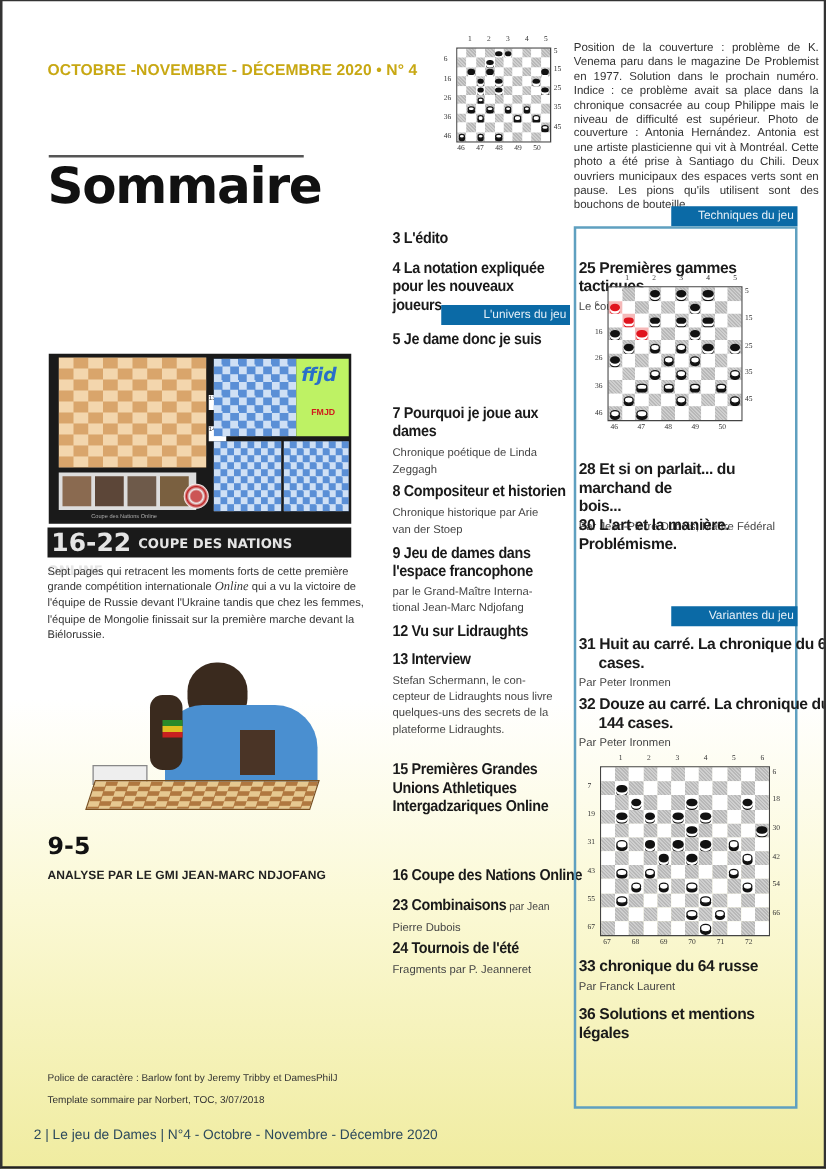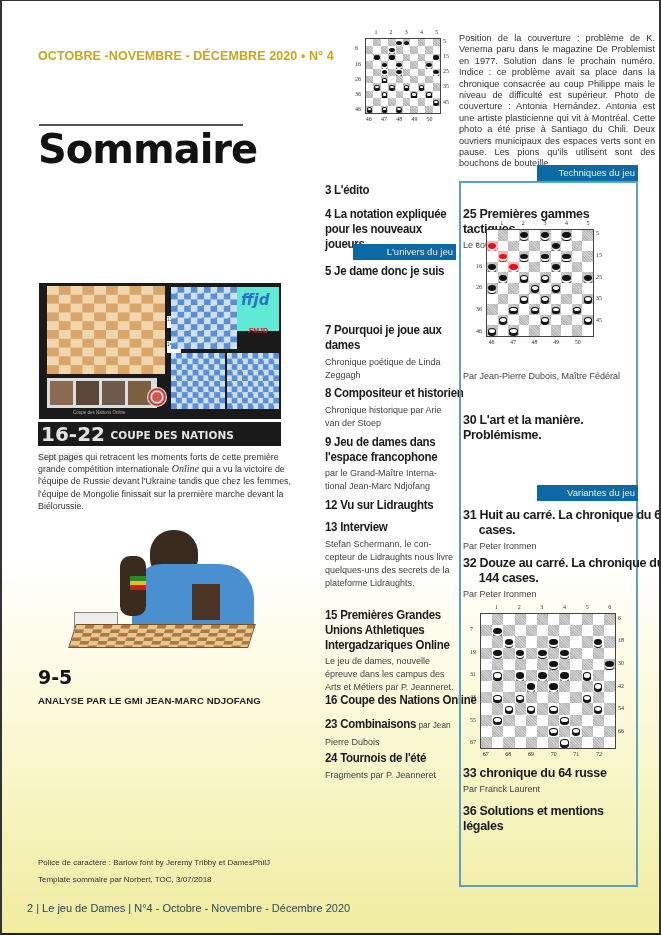--- a/index.html
+++ b/index.html
@@ -67,21 +67,21 @@
   .entry-title {
     font-family: "Liberation Sans", sans-serif;
     font-size: 12.5px; font-weight: bold; color: #1a1a1a;
     line-height: 15px; letter-spacing: -0.3px;
     transform: scaleX(0.92); transform-origin: left;
     white-space: nowrap;
   }
   .entry-sub {
     font-size: 9px; color: #444; line-height: 13px;
   }
-  .mid { left: 323px; width: 140px; }
+  .mid { left: 312px; width: 140px; }
 
   .right-box {
     left: 457px; top: 180px; width: 179px; height: 706px;
     border: 2px solid #5fa0c0;
   }
   .right-title {
     font-size: 12.5px; font-weight: bold; color: #1a1a1a; line-height: 15px;
     letter-spacing: -0.3px;
   }
   .right-sub { font-size: 9px; color: #444; line-height: 13px; }
@@ -319,21 +319,20 @@
   <div class="entry-title">12 Vu sur Lidraughts</div>
 </div>
 <div class="abs mid" style="top:519px;">
   <div class="entry-title">13 Interview</div>
   <div class="entry-sub" style="margin-top:3px;width:130px;">Stefan Schermann, le con-cepteur de Lidraughts nous livre quelques-uns des secrets de la plateforme Lidraughts.</div>
 </div>
 <div class="abs mid" style="top:607px;">
   <div class="entry-title" style="white-space:pre-line;">15 Premières Grandes
 Unions Athletiques
 Intergadzariques Online</div>
-  <div class="entry-sub" style="margin-top:2px;width:130px;">Le jeu de dames, nouvelle épreuve  dans les campus des Arts et Métiers par P. Jeanneret.</div>
 </div>
 <div class="abs mid" style="top:692px;">
   <div class="entry-title">16 Coupe des Nations Online</div>
 </div>
 <div class="abs mid" style="top:716px;">
   <div class="entry-title"><span>23 Combinaisons</span><span style="font-weight:normal;font-size:9px;color:#444;letter-spacing:0;"> par Jean</span></div>
   <div class="entry-sub" style="margin-top:3px;">Pierre Dubois</div>
 </div>
 <div class="abs mid" style="top:750px;">
   <div class="entry-title">24 Tournois de l'été</div>
@@ -530,20 +529,22 @@
     <span class="coord" style="left: 110px; top: 66.2px;">35</span>
     <span class="coord" style="left: 110px; top: 87.8px;">45</span>
     <span class="coord" style="left: -10px; top: 12.2px;">6</span>
     <span class="coord" style="left: -10px; top: 33.8px;">16</span>
     <span class="coord" style="left: -10px; top: 55.4px;">26</span>
     <span class="coord" style="left: -10px; top: 77px;">36</span>
     <span class="coord" style="left: -10px; top: 98.6px;">46</span>
   </div>
 
 <div class="abs" style="left:461px; top:367px; width:172px;">
+  <div class="right-title" style="white-space:pre-line;">28 Et si on parlait... du marchand de
+bois...</div>
   <div class="right-sub" style="margin-top:2px;">Par  Jean-Pierre Dubois, Maître Fédéral</div>
 </div>
 <div class="abs" style="left:461px; top:412px; width:172px;">
   <div class="right-title">30 L'art et la manière. Problémisme.</div>
 </div>
 
 <div class="abs sec-tab" style="left:535px; top:484px; width:101px;">Variantes du jeu</div>
 
 <div class="abs" style="left:461px; top:507px; width:172px;">
   <div class="right-title" style="white-space:pre;">31 Huit au carré. La chronique du 64
@@ -801,21 +802,21 @@
   <div class="abs" style="left:128px; top:33px; width:14px; height:12px; background:#fff; font-size:5px; color:#333;">13:48</div>
   <div class="abs" style="left:128px; top:58px; width:14px; height:12px; background:#fff; font-size:5px; color:#333;">14:09</div>
   <div class="abs" style="left:8px; top:95px; width:110px; height:30px; background:#ddd;">
     <div class="abs" style="left:3px;top:3px;width:23px;height:24px;background:#8a6a50;"></div>
     <div class="abs" style="left:29px;top:3px;width:23px;height:24px;background:#5c4638;"></div>
     <div class="abs" style="left:55px;top:3px;width:23px;height:24px;background:#6e5a4a;"></div>
     <div class="abs" style="left:81px;top:3px;width:23px;height:24px;background:#7a6040;"></div>
   </div>
   <div class="abs" style="left:108px; top:104px; width:20px; height:20px; border-radius:50%; background:radial-gradient(#c55 30%, #eee 40%, #b22 55%, #fff 70%);"></div>
   <div class="abs" style="left:132px; top:4px; width:66px; height:62px; background: repeating-conic-gradient(#5a8fd6 0 25%, #cfe0f5 0 50%) 0 0/13.2px 12.4px;"></div>
-  <div class="abs" style="left:198px; top:4px; width:42px; height:44px; background:#5eead4;">
+  <div class="abs" style="left:198px; top:4px; width:42px; height:62px; background:#bef264;">
     <div style="font-family:'DejaVu Sans',sans-serif; font-style:italic; font-weight:bold; color:#2a6fc9; font-size:15px; margin:4px 0 0 4px;">ffjd</div>
     <div style="font-weight:bold; color:#d01c1c; font-size:7px; margin:18px 0 0 12px;">FMJD</div>
   </div>
   <div class="abs" style="left:132px; top:70px; width:54px; height:56px; background: repeating-conic-gradient(#5a8fd6 0 25%, #cfe0f5 0 50%) 0 0/10.8px 11.2px;"></div>
   <div class="abs" style="left:188px; top:70px; width:52px; height:56px; background: repeating-conic-gradient(#5a8fd6 0 25%, #cfe0f5 0 50%) 0 0/10.4px 11.2px;"></div>
   <div class="abs" style="left:4px; top:127px; width:234px; height:8px; font-size:4.5px; color:#aaa; padding-left:30px;">Coupe des Nations Online</div>
 </div>
 
 <div class="abs coupe-banner">
   <span style="font-size:20px; line-height:24px; margin-left:3px; vertical-align:bottom;">16-22</span>

